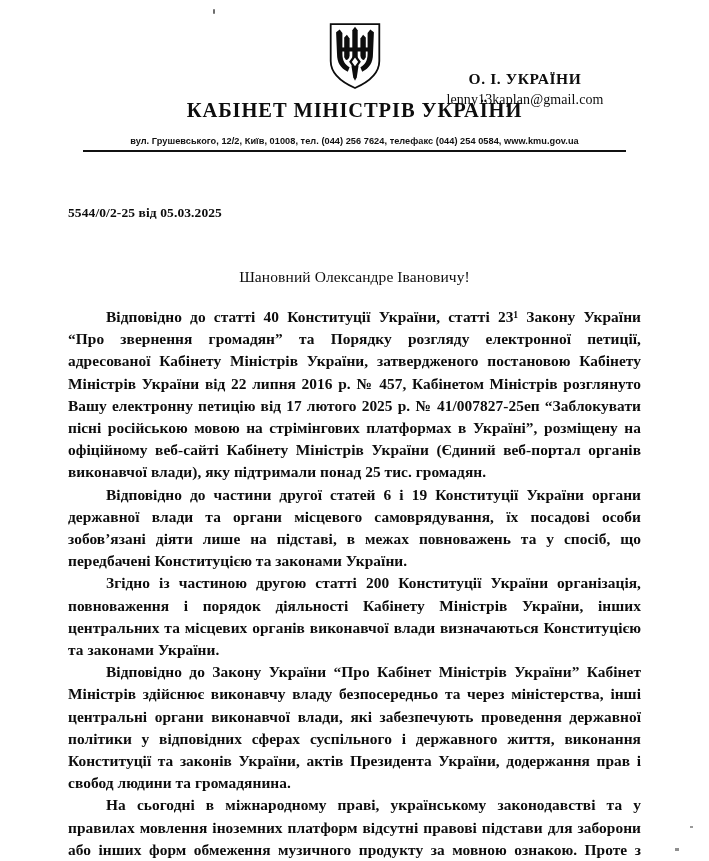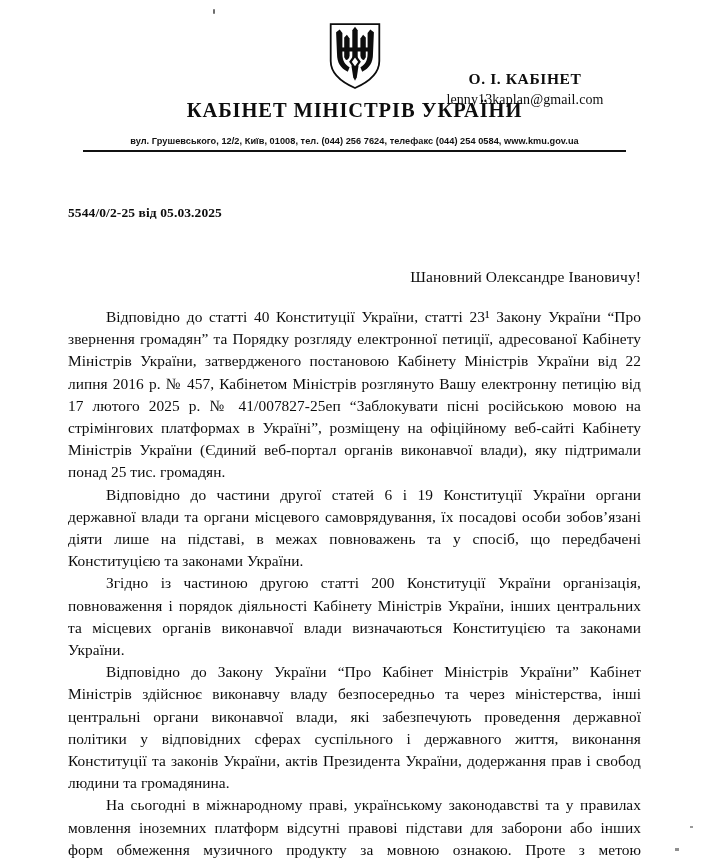--- a/index.html
+++ b/index.html
@@ -120,33 +120,34 @@
   }
 
   
   .body-area {
     position: absolute;
     left: 68px;
     top: 268px;
     width: 573px;
   }
   .salutation {
-    text-align: right;
+    text-align: center;
     font-size: 15.5px;
     margin-bottom: 20px;
     letter-spacing: 0.1px;
   }
   p.para {
     margin: 0;
     font-size: 15.4px;
     line-height: 22.2px;
     text-align: justify;
     text-indent: 38px;
     letter-spacing: 0.05px;
     hyphens: none;
+    font-weight: bold;
   }
 </style>
 </head>
 <body>
 
 <div class="page">
 
   <span class="speck"></span>
   <span class="speck2"></span>
   <span class="speck3"></span>
@@ -180,21 +181,21 @@
     <div class="org-title">КАБІНЕТ МІНІСТРІВ УКРАЇНИ</div>
     <div class="org-address">вул. Грушевського, 12/2, Київ, 01008, тел. (044) 256 7624, телефакс (044) 254 0584, www.kmu.gov.ua</div>
     <div class="rule"></div>
   </div>
 
   <div class="refrow">
     <div class="refno">5544/0/2-25  від 05.03.2025</div>
   </div>
 
   <div class="addressee">
-    <div class="addressee-name">О. І. КАБІНЕТ</div>
+    <div class="addressee-name">О. І. УКРАЇНИ</div>
     <div class="addressee-email">lenny13kaplan@gmail.com</div>
   </div>
 
   <div class="body-area">
     <div class="salutation">Шановний Олександре Івановичу!</div>
     <p class="para">Відповідно до статті 40 Конституції України, статті 23¹ Закону України “Про звернення громадян” та Порядку розгляду електронної петиції, адресованої Кабінету Міністрів України, затвердженого постановою Кабінету Міністрів України від 22 липня 2016 р. № 457, Кабінетом Міністрів розглянуто Вашу електронну петицію від 17 лютого 2025 р. № 41/007827-25еп “Заблокувати пісні російською мовою на стрімінгових платформах в Україні”, розміщену на офіційному веб-сайті Кабінету Міністрів України (Єдиний веб-портал органів виконавчої влади), яку підтримали понад 25 тис. громадян.</p>
     <p class="para">Відповідно до частини другої статей 6 і 19 Конституції України органи державної влади та органи місцевого самоврядування, їх посадові особи зобов’язані діяти лише на підставі, в межах повноважень та у спосіб, що передбачені Конституцією та законами України.</p>
     <p class="para">Згідно із частиною другою статті 200 Конституції України організація, повноваження і порядок діяльності Кабінету Міністрів України, інших центральних та місцевих органів виконавчої влади визначаються Конституцією та законами України.</p>
     <p class="para">Відповідно до Закону України “Про Кабінет Міністрів України” Кабінет Міністрів здійснює виконавчу владу безпосередньо та через міністерства, інші центральні органи виконавчої влади, які забезпечують проведення державної політики у відповідних сферах суспільного і державного життя, виконання Конституції та законів України, актів Президента України, додержання прав і свобод людини та громадянина.</p>
     <p class="para">На сьогодні в міжнародному праві, українському законодавстві та у правилах мовлення іноземних платформ відсутні правові підстави для заборони або інших форм обмеження музичного продукту за мовною ознакою. Проте з метою забезпечення інформаційної та національної безпеки України існує необхідність удосконалення нормативної та законодавчої бази, зокрема шляхом запровадження заходів, спрямованих на обмеження вільного поширення</p>

